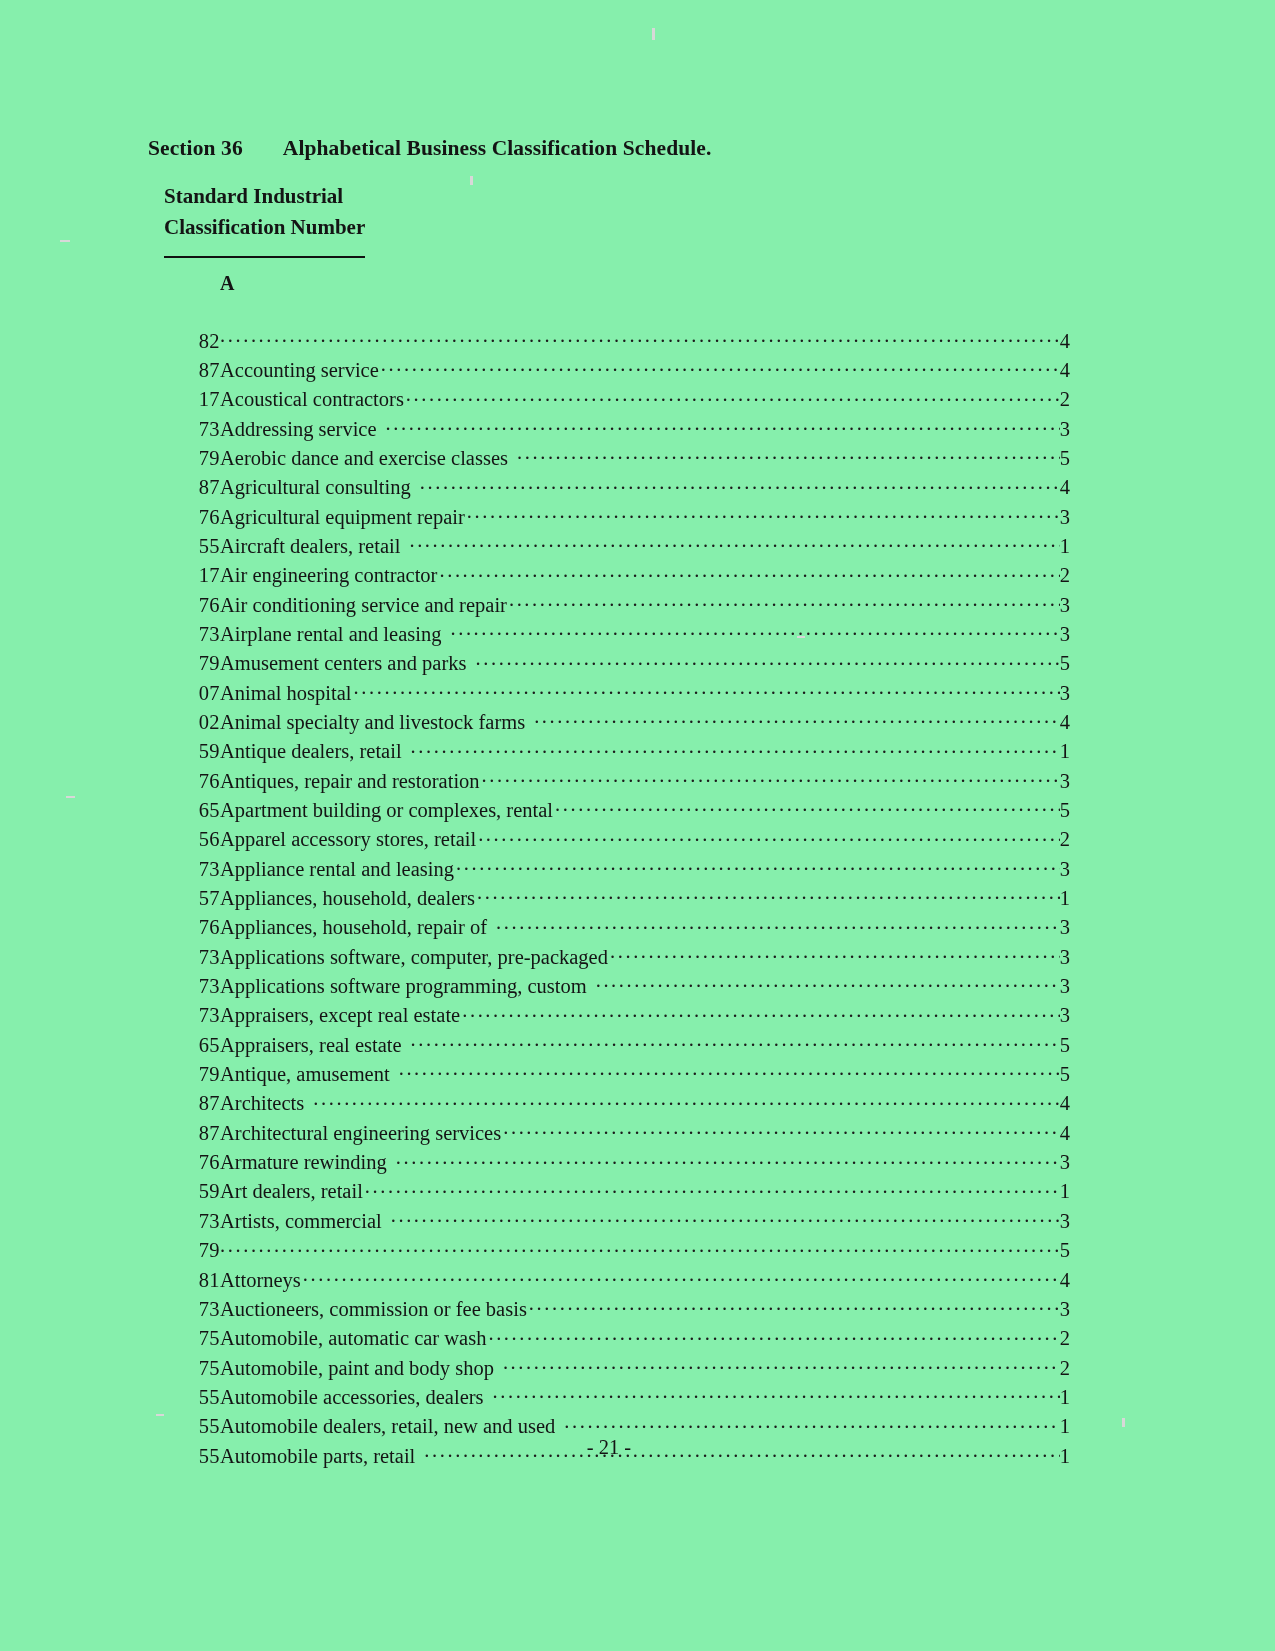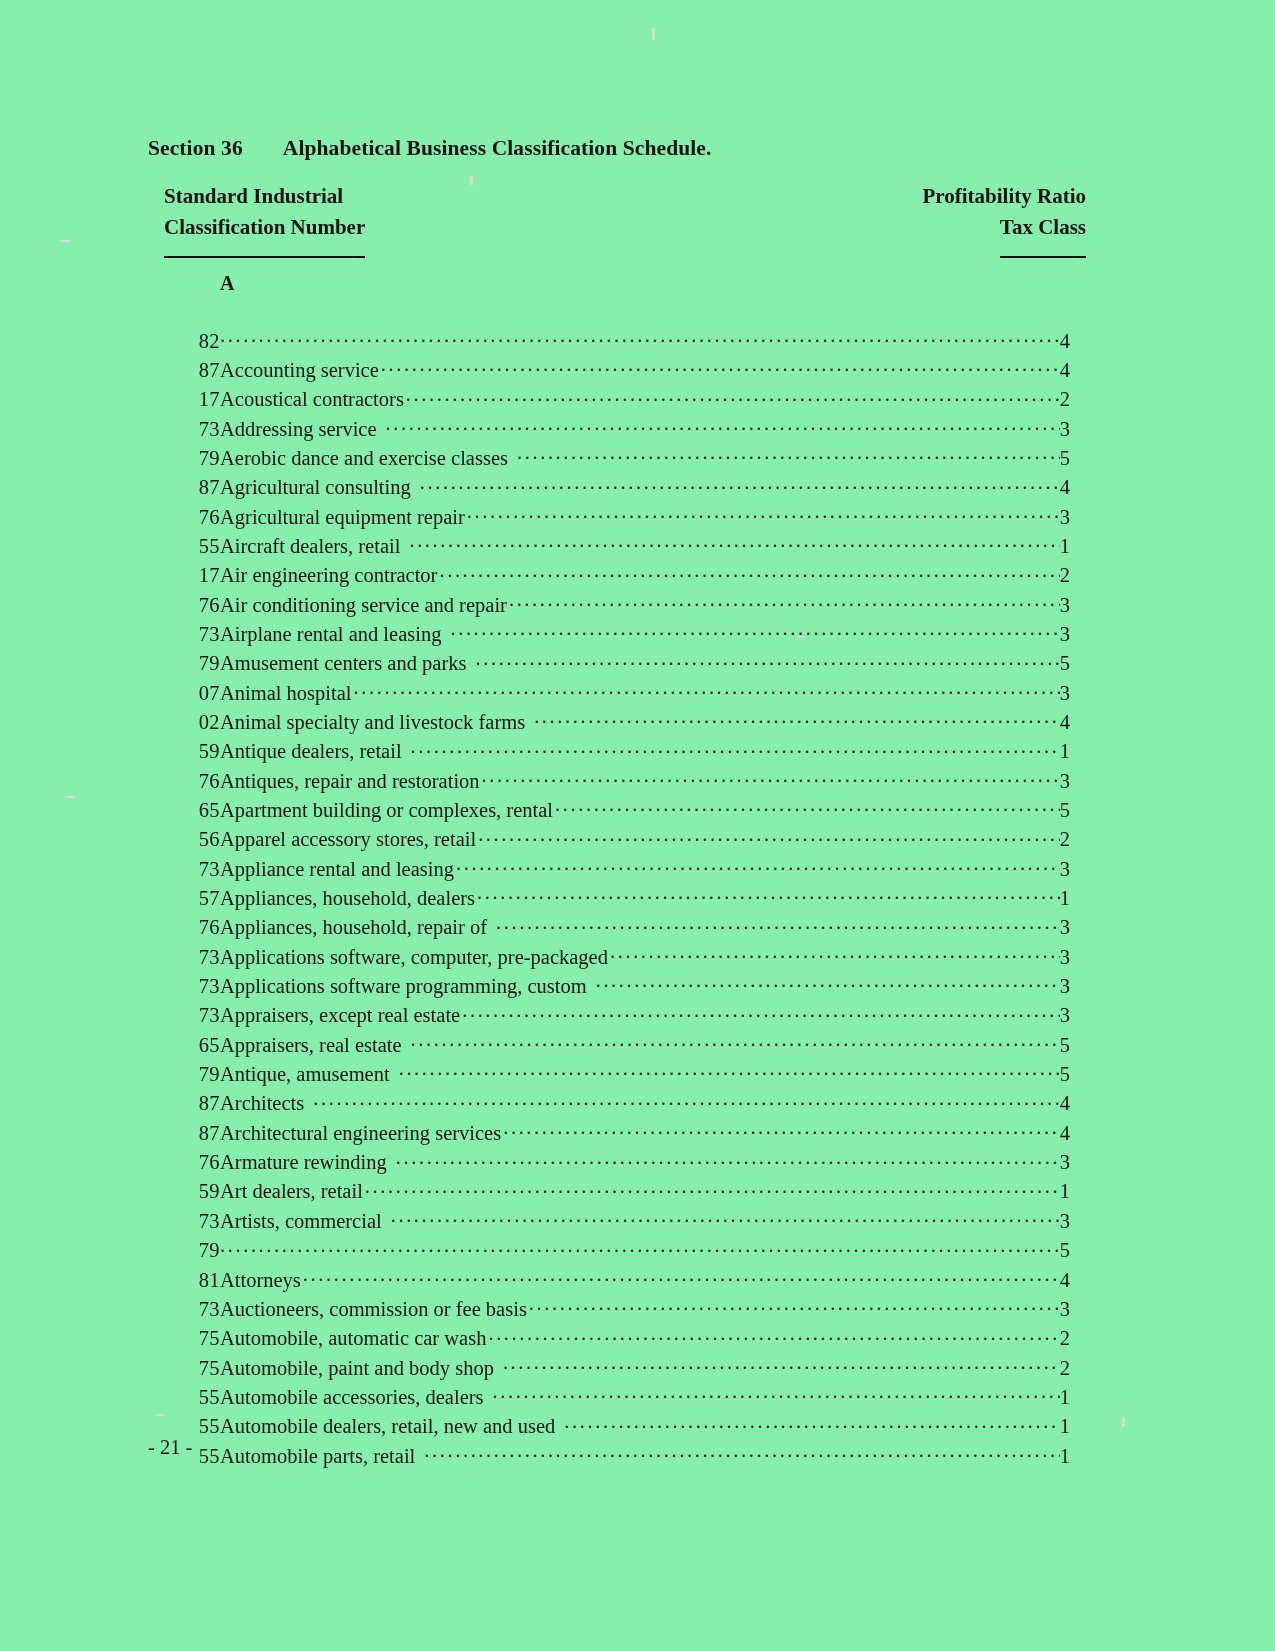--- a/index.html
+++ b/index.html
@@ -136,21 +136,21 @@
 
   
   .entry.gap .desc { padding-right: 9px; }
 
   
   .footer {
     position: absolute;
     top: 1436px;
     left: 0;
     width: 100%;
-    text-align: left;
+    text-align: center;
     font-size: 20.5px;
   }
 
   
   .speck {
     position: absolute;
     background: #d8d8d8;
     pointer-events: none;
   }
 </style>
@@ -161,24 +161,20 @@
   <div class="sheet">
 
     <div class="section-title">
       <span class="sec-label">Section 36</span><span class="sec-name">Alphabetical Business Classification Schedule.</span>
     </div>
 
     <div class="col-heads">
       <div class="head-left">
         <span class="head-line1">Standard Industrial</span>
         <span class="head-line2">Classification Number</span>
-      </div>
-      <div class="head-right">
-        <span class="head-line1">Profitability Ratio</span>
-        <span class="rl2wrap"><span class="head-line2">Tax Class</span></span>
       </div>
     </div>
 
     <div class="letter-group">A</div>
 
     <div class="entries" id="entries">
         <div class="entry gap">
           <span class="sic">82</span>
           <span class="leader"></span>
           <span class="taxclass">4</span>

